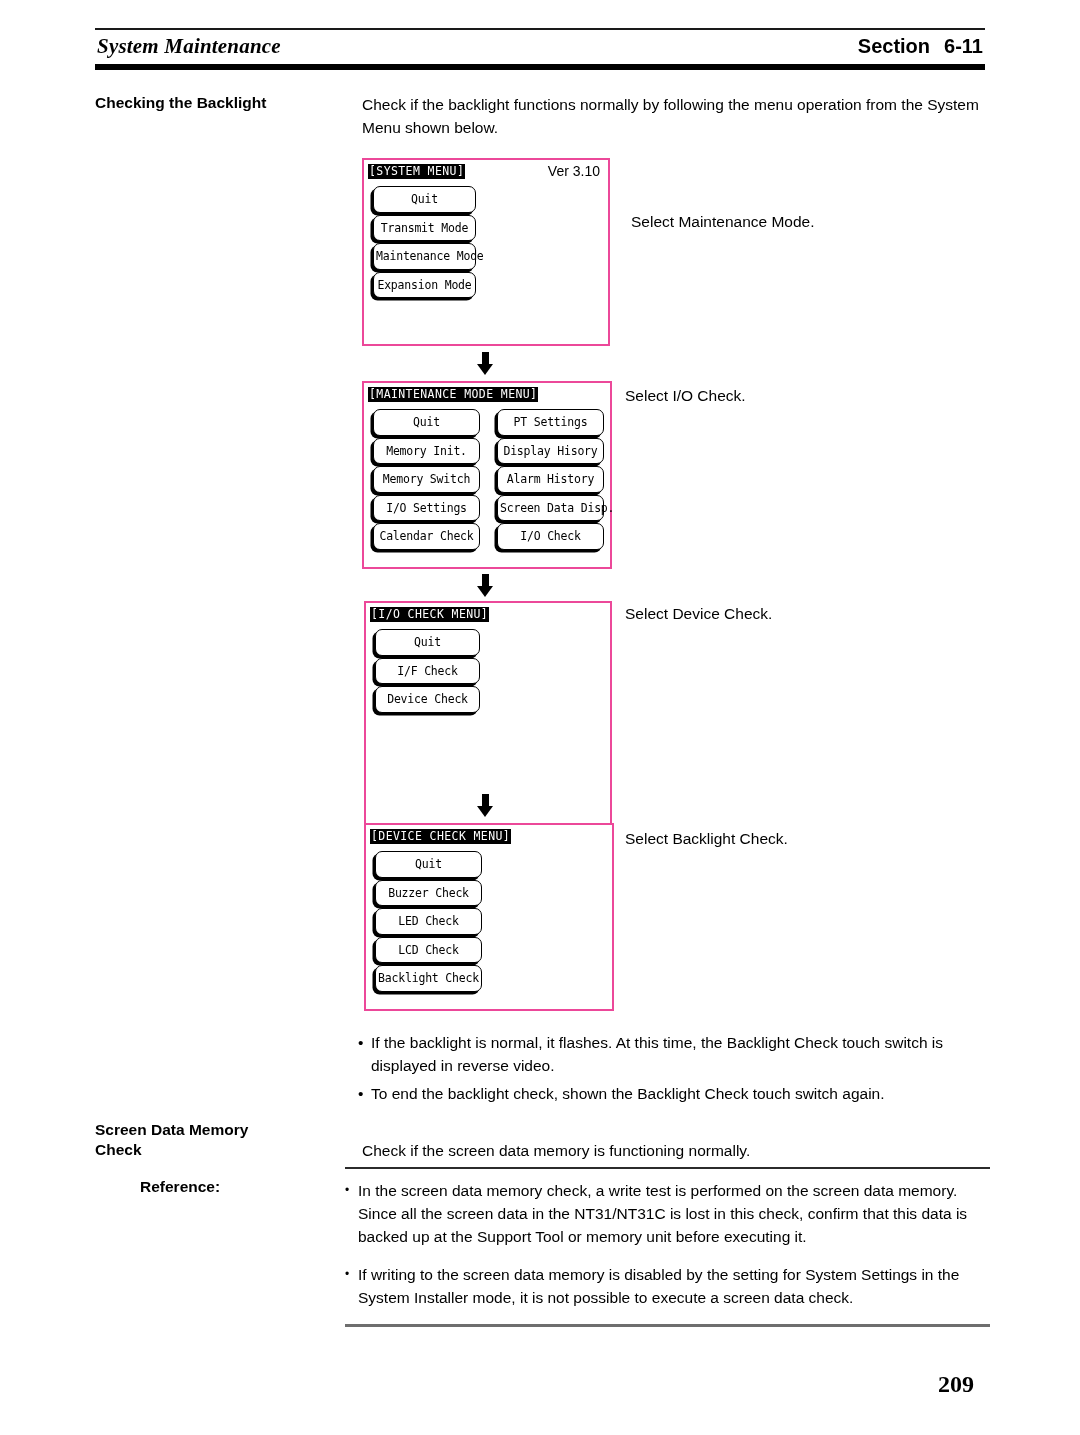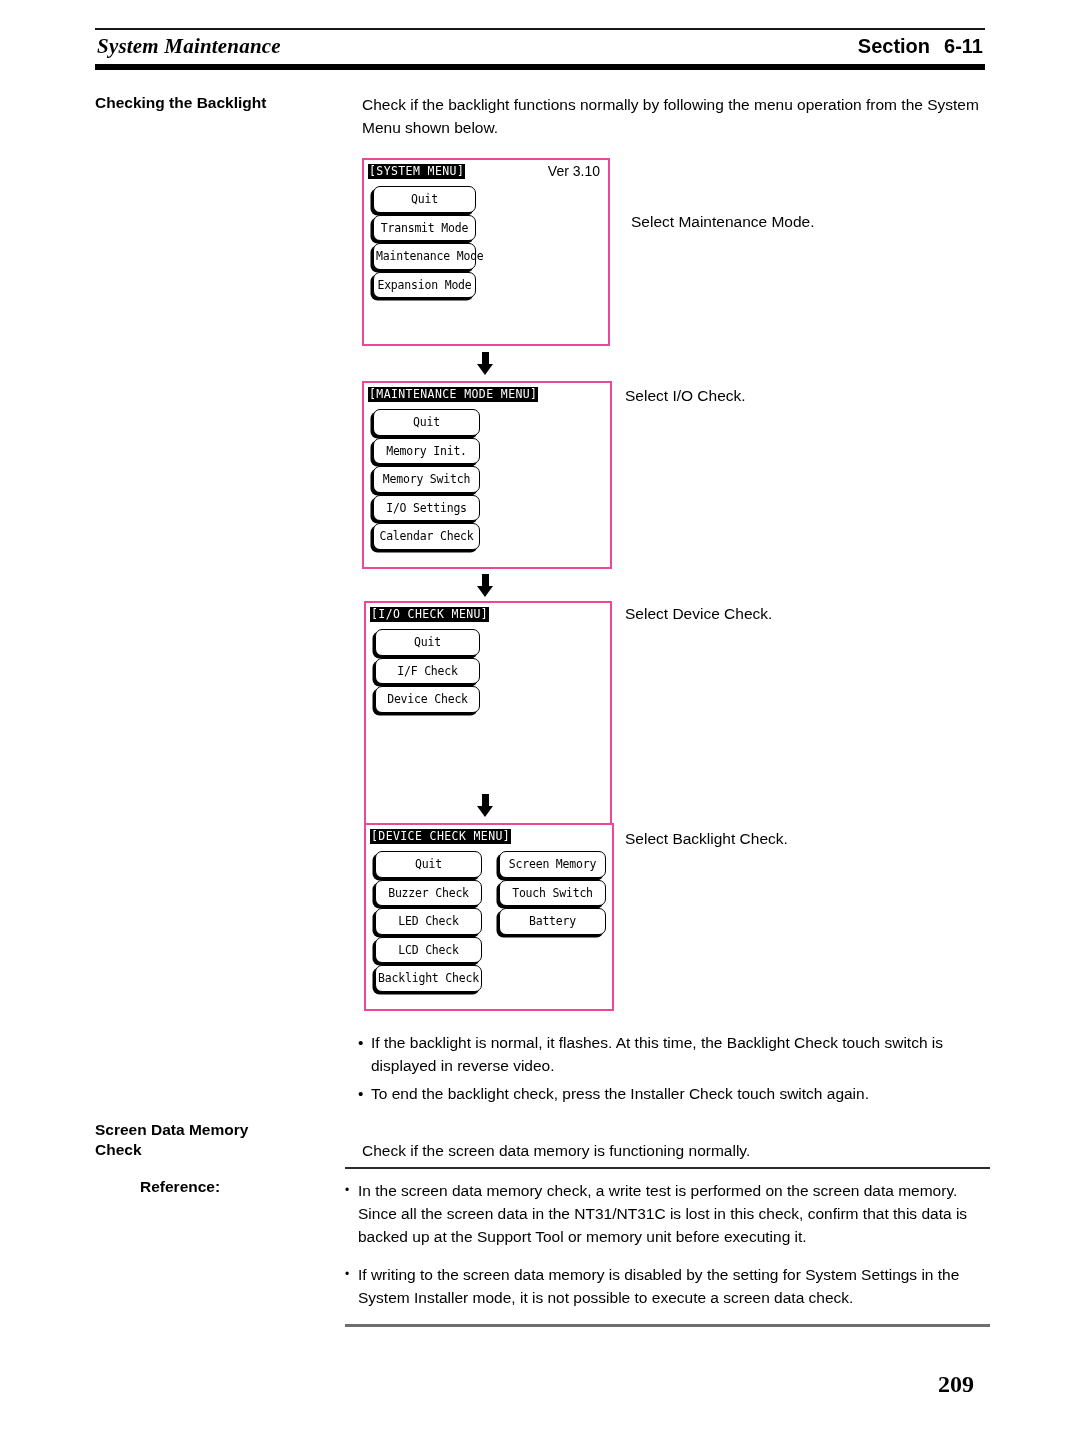--- a/index.html
+++ b/index.html
@@ -265,20 +265,27 @@
 <div class="pt-screen" style="left:362px; top:381px; width:250px; height:188px;">
   <div class="pt-title">[MAINTENANCE MODE MENU]</div>
   <div class="pt-cols">
     <div class="pt-col" style="width:110px;">
       <div class="pt-btn">Quit</div>
       <div class="pt-btn">Memory Init.</div>
       <div class="pt-btn">Memory Switch</div>
       <div class="pt-btn">I/O Settings</div>
       <div class="pt-btn">Calendar Check</div>
     </div>
+    <div class="pt-col" style="width:110px;">
+      <div class="pt-btn">PT Settings</div>
+      <div class="pt-btn">Display Hisory</div>
+      <div class="pt-btn">Alarm History</div>
+      <div class="pt-btn">Screen Data Disp.</div>
+      <div class="pt-btn">I/O Check</div>
+    </div>
   </div>
 </div>
 <div class="step-caption" style="left:625px; top:386px;">Select I/O Check.</div>
 
 <div class="flow-arrow" style="left:477px; top:574px;">
   <div class="shaft"></div>
     <div class="head"></div>
 </div>
 
 <div class="pt-screen" style="left:364px; top:601px; width:248px; height:224px;">
@@ -301,37 +308,32 @@
 <div class="pt-screen" style="left:364px; top:823px; width:250px; height:188px;">
   <div class="pt-title">[DEVICE CHECK MENU]</div>
   <div class="pt-cols">
     <div class="pt-col" style="width:110px;">
       <div class="pt-btn">Quit</div>
       <div class="pt-btn">Buzzer Check</div>
       <div class="pt-btn">LED Check</div>
       <div class="pt-btn">LCD Check</div>
       <div class="pt-btn">Backlight Check</div>
     </div>
-    <div class="pt-col" style="width:110px;">
-      <div class="pt-btn">Screen Memory</div>
-      <div class="pt-btn">Touch Switch</div>
-      <div class="pt-btn">Battery</div>
-    </div>
   </div>
 </div>
 <div class="step-caption" style="left:625px; top:829px;">Select Backlight Check.</div>
 
 <div class="bullet-list" style="left:358px; top:1031px; width:630px;">
   <div class="bullet-item">
     <span class="dot">•</span>
     <span class="txt">If the backlight is normal, it flashes. At this time, the Backlight Check touch switch is displayed in reverse video.</span>
   </div>
   <div class="bullet-item">
     <span class="dot">•</span>
-    <span class="txt">To end the backlight check, press the Installer Check touch switch again.</span>
+    <span class="txt">To end the backlight check, shown the Backlight Check touch switch again.</span>
   </div>
 </div>
 
 <div class="block side-label" style="left:95px; top:1120px; width:250px;">
   <div>Screen Data Memory</div>
   <div>Check</div>
 </div>
 <div class="block body-text" style="left:362px; top:1120px; width:625px;margin-top:19px;">Check if the screen data memory is functioning normally.</div>
 
 <div class="ref-label" style="left:140px; top:1178px; width:200px;">Reference:</div>

